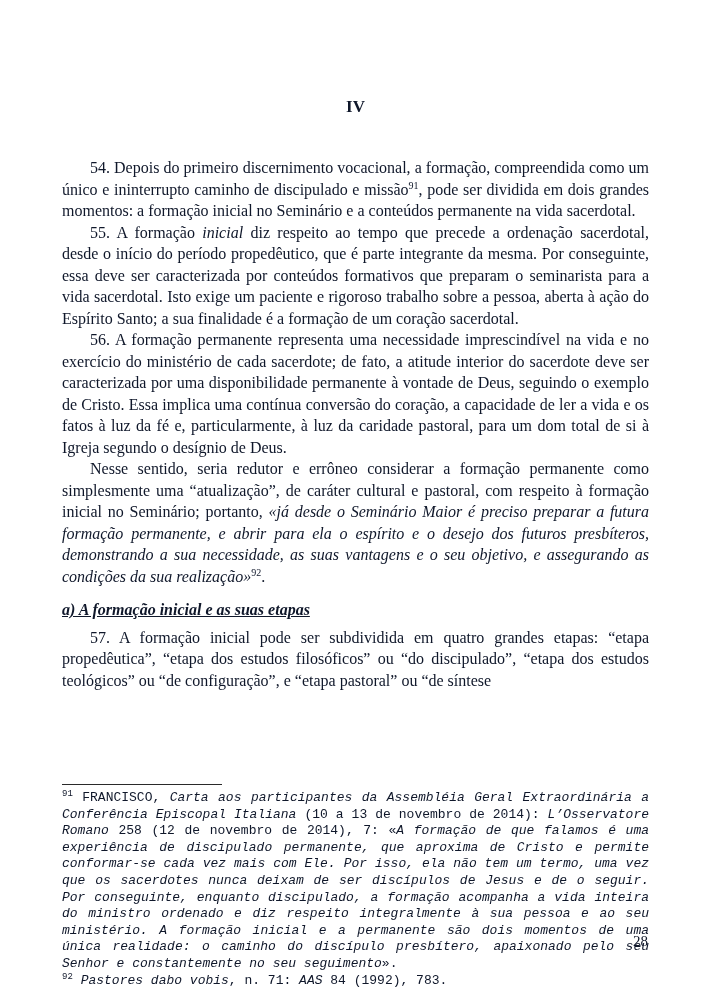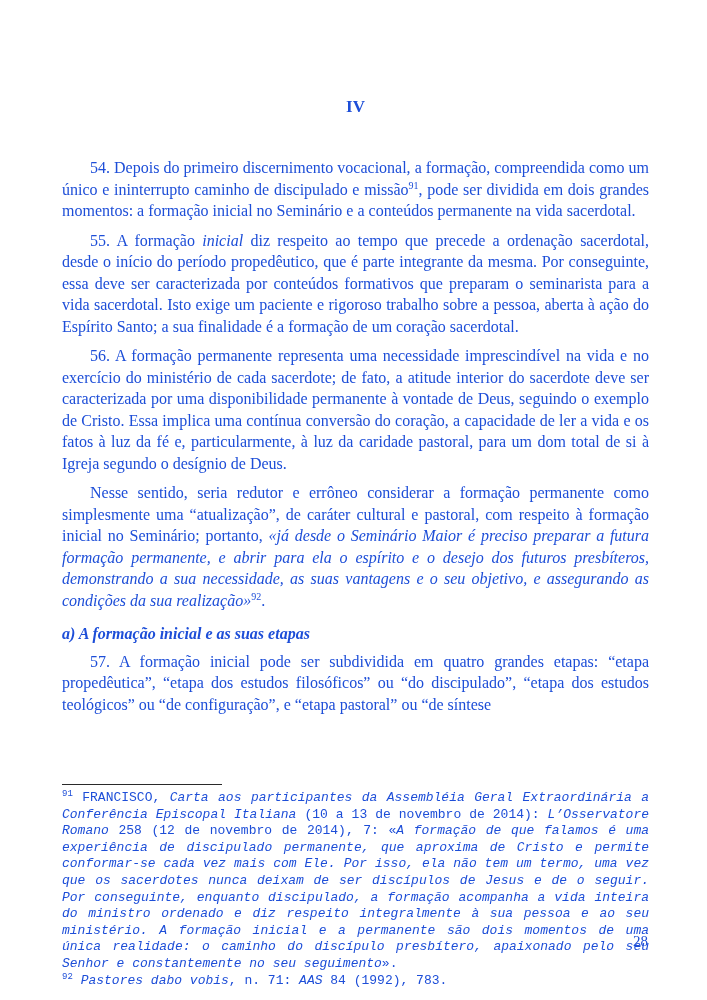--- a/index.html
+++ b/index.html
@@ -2,38 +2,39 @@
 <html><head>
 <meta charset="utf-8">
 <style>
   * { margin:0; padding:0; box-sizing:border-box; }
   html, body { background:#ffffff; }
   .page {
     position:relative;
     width:707px; height:1000px;
     background:#ffffff;
     font-family:"Liberation Serif", serif;
-    color:#1d4ed8;
+    color:#0f172a;
     overflow:hidden;
   }
   .text-col { position:absolute; left:62px; top:96px; width:587px; }
   .chapter-num, .chapter-title {
     text-align:center; font-weight:bold;
     font-size:17px; line-height:22px;
   }
   .body-p {
     font-size:16px; line-height:21.5px;
     text-align:justify; text-indent:28px;
-    margin-top:8px;
+    margin-top:0;
   }
   .body-p.first { margin-top:39px; }
   .sec-heading {
     font-size:16px; line-height:21.5px;
     font-weight:bold; font-style:italic;
     margin-top:12px;
+    text-decoration:underline;
   }
   .p57 { margin-top:6px; }
   .i { font-style:italic; }
   sup.fnref { font-size:10px; line-height:0; vertical-align:super; }
   .footnotes { position:absolute; left:62px; top:784px; width:587px; }
   .fn-rule { width:160px; border-top:1.5px solid #2a2a2a; margin-bottom:5px; }
   .fn {
     font-size:13px; line-height:16.6px;
     text-align:justify;
     font-family:Liberation Mono, monospace;

